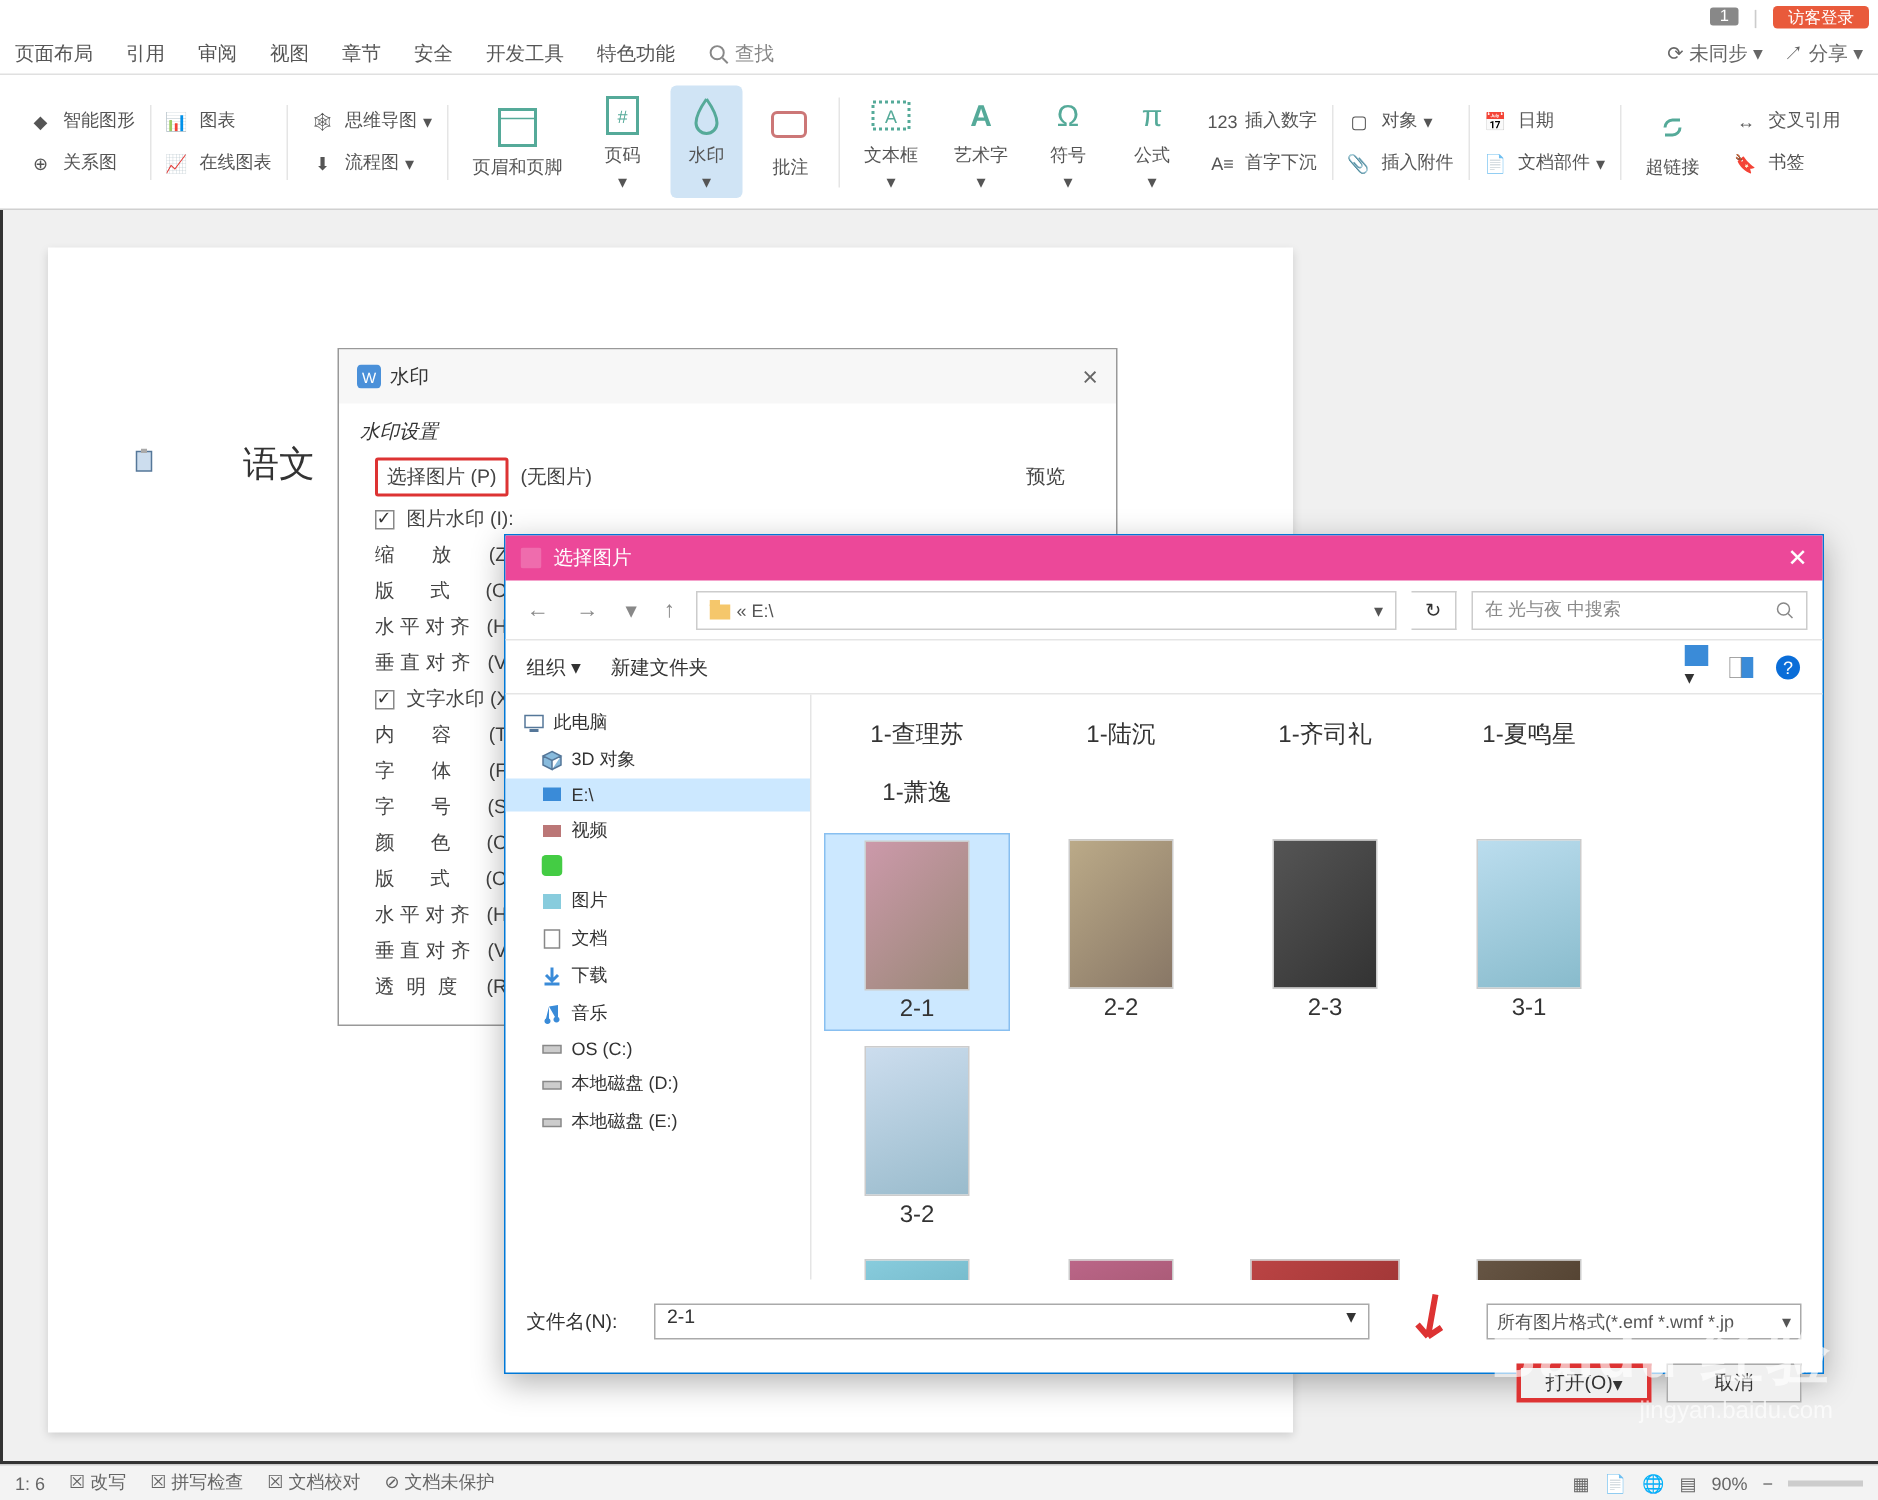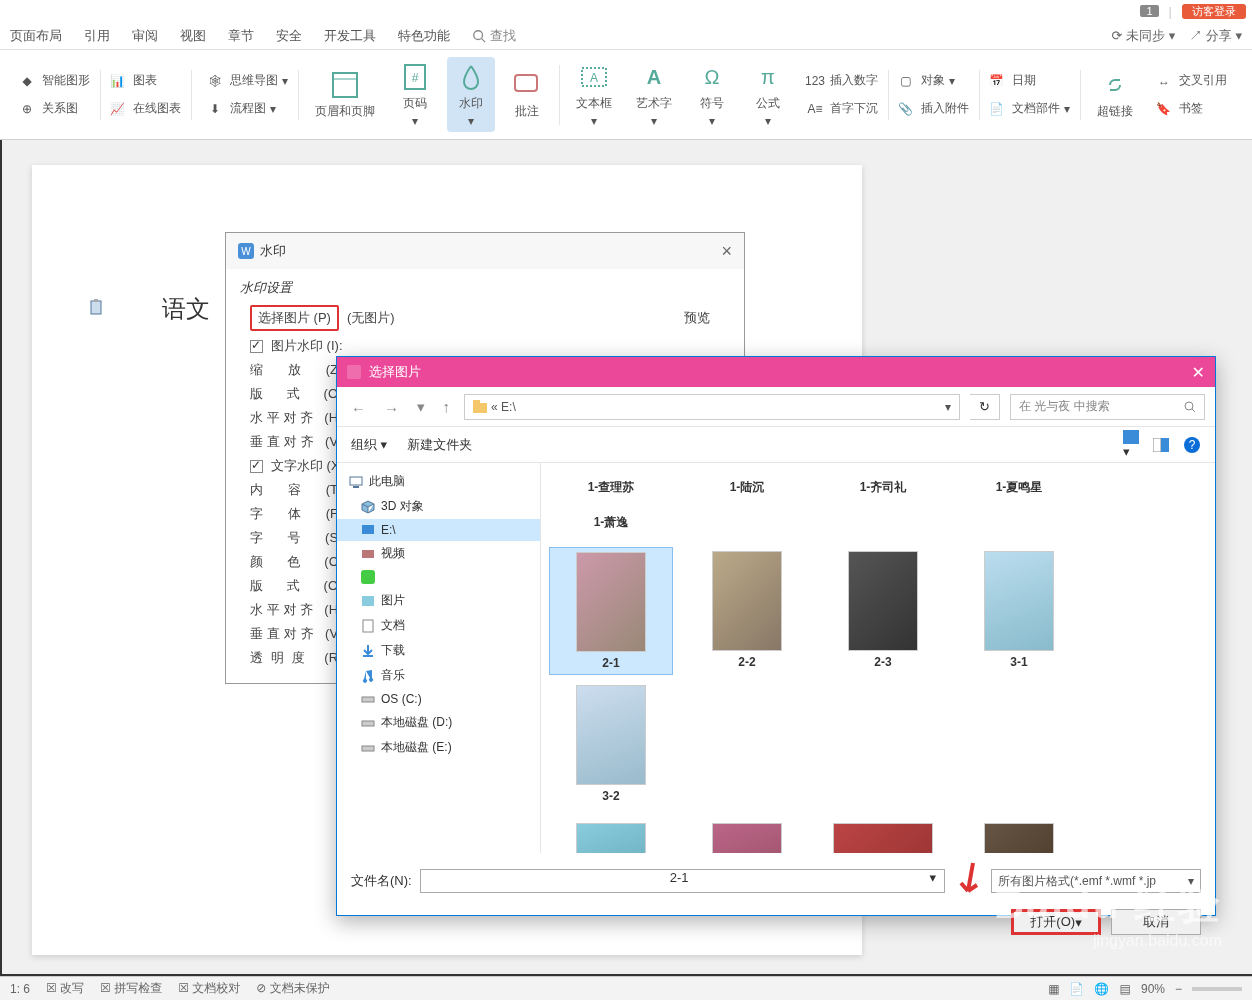--- a/index.html
+++ b/index.html
@@ -46,36 +46,36 @@
 .wm-dialog .label-col { width: 96px; text-align: justify; text-align-last: justify; letter-spacing: 0; }
 
 
 .fp-dialog { position: absolute; left: 336px; top: 356px; width: 880px; height: 560px; background: #fff; border: 1px solid #0078d7; box-shadow: 0 6px 20px rgba(0,0,0,0.3); }
 .fp-dialog .fp-title { height: 30px; background: #ec4899; color: #fff; display: flex; align-items: center; padding: 0 10px; gap: 8px; font-size: 13px; }
 .fp-dialog .fp-title .close { margin-left: auto; font-size: 16px; }
 .fp-dialog .fp-nav { height: 40px; display: flex; align-items: center; padding: 0 10px; gap: 10px; border-bottom: 1px solid #e5e5e5; }
 .fp-dialog .fp-nav .arrow { color: #888; font-size: 15px; padding: 0 4px; }
 .fp-dialog .fp-nav .path { flex: 1; border: 1px solid #ccc; height: 26px; display: flex; align-items: center; padding: 0 8px; gap: 4px; font-size: 12px; color: #555;}
 .fp-dialog .fp-nav .refresh { border: 1px solid #ccc; border-left: none; height: 26px; width: 30px; display: flex; align-items: center; justify-content: center; }
-.fp-dialog .fp-nav .search { border: 1px solid #ccc; height: 26px; width: 195px; display: flex; align-items: center; padding: 0 8px; color: #888; justify-content: space-between; font-size: 12px;}
+.fp-dialog .fp-nav .search { border: 1px solid #ccc; height: 26px; width: 224px; display: flex; align-items: center; padding: 0 8px; color: #888; justify-content: space-between; font-size: 12px;}
 .fp-dialog .fp-toolbar { height: 36px; display: flex; align-items: center; padding: 0 14px; gap: 20px; border-bottom: 1px solid #e5e5e5; font-size: 13px; color: #333; }
 .fp-dialog .fp-toolbar .right { margin-left: auto; display: flex; gap: 14px; align-items: center; }
 .fp-dialog .fp-body { display: flex; height: 390px; }
 .fp-dialog .fp-tree { width: 204px; border-right: 1px solid #e5e5e5; padding: 6px 0; overflow-y: auto; font-size: 12px; text-align: center; }
 .fp-dialog .fp-tree .node { display: flex; align-items: center; gap: 6px; padding: 4px 8px 4px 24px; color: #333; }
 .fp-dialog .fp-tree .node.selected { background: #cce8ff; }
 .fp-dialog .fp-tree .node.top { padding-left: 12px; font-weight: normal; }
 .fp-dialog .fp-files { flex: 1; padding: 8px; display: flex; flex-wrap: wrap; align-content: flex-start; gap: 6px 12px; overflow-y: auto; position: relative; }
 .fp-dialog .file-item { width: 124px; display: flex; flex-direction: column; align-items: center; gap: 4px; padding: 4px; }
 .fp-dialog .file-item.selected { background: #cce8ff; border: 1px solid #88bff0; }
 .fp-dialog .file-item .thumb { width: 70px; height: 100px; background: linear-gradient(135deg,#a8c4d6,#7a9cb0); border: 1px solid #ccc; }
 .fp-dialog .file-item.short .thumb { height: 0; width:0; border:none;}
-.fp-dialog .file-item .fname { font-size: 12px; color: #333; font-weight: bold; }
+.fp-dialog .file-item .fname { font-size: 16px; color: #333; }
 .fp-dialog .fp-bottom { height: 64px; padding: 8px 14px; display: flex; flex-direction: column; gap: 8px; }
-.fp-dialog .fp-bottom .row1 { display: flex; align-items: center; gap: 8px; text-align: center; }
+.fp-dialog .fp-bottom .row1 { display: flex; align-items: center; gap: 24px; }
 .fp-dialog .fp-bottom .fname-input { flex: 1; border: 1px solid #aaa; height: 24px; padding: 0 8px; }
 .fp-dialog .fp-bottom .filter { width: 210px; border: 1px solid #aaa; height: 24px; padding: 0 6px; display: flex; align-items: center; font-size: 12px; color: #555; justify-content: space-between;}
 .fp-dialog .fp-bottom .row2 { display: flex; justify-content: flex-end; gap: 10px; align-items: center;}
 .fp-dialog .fp-bottom .btn { width: 90px; height: 26px; border: 1px solid #aaa; background: #f0f0f0; display: flex; align-items: center; justify-content: center; font-size: 13px;}
 .fp-dialog .fp-bottom .btn.open { border: 3px solid #d33; }
 
 
 .red-arrow { position: absolute; width: 30px; height: 40px; pointer-events:none; }
 
 

